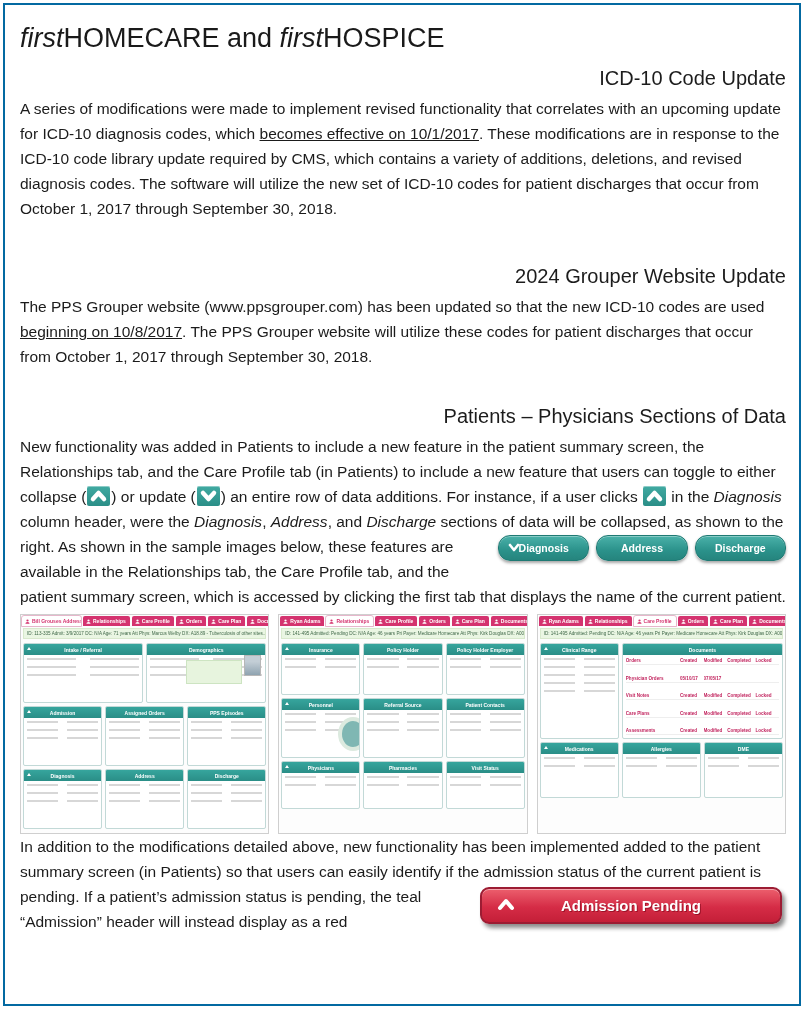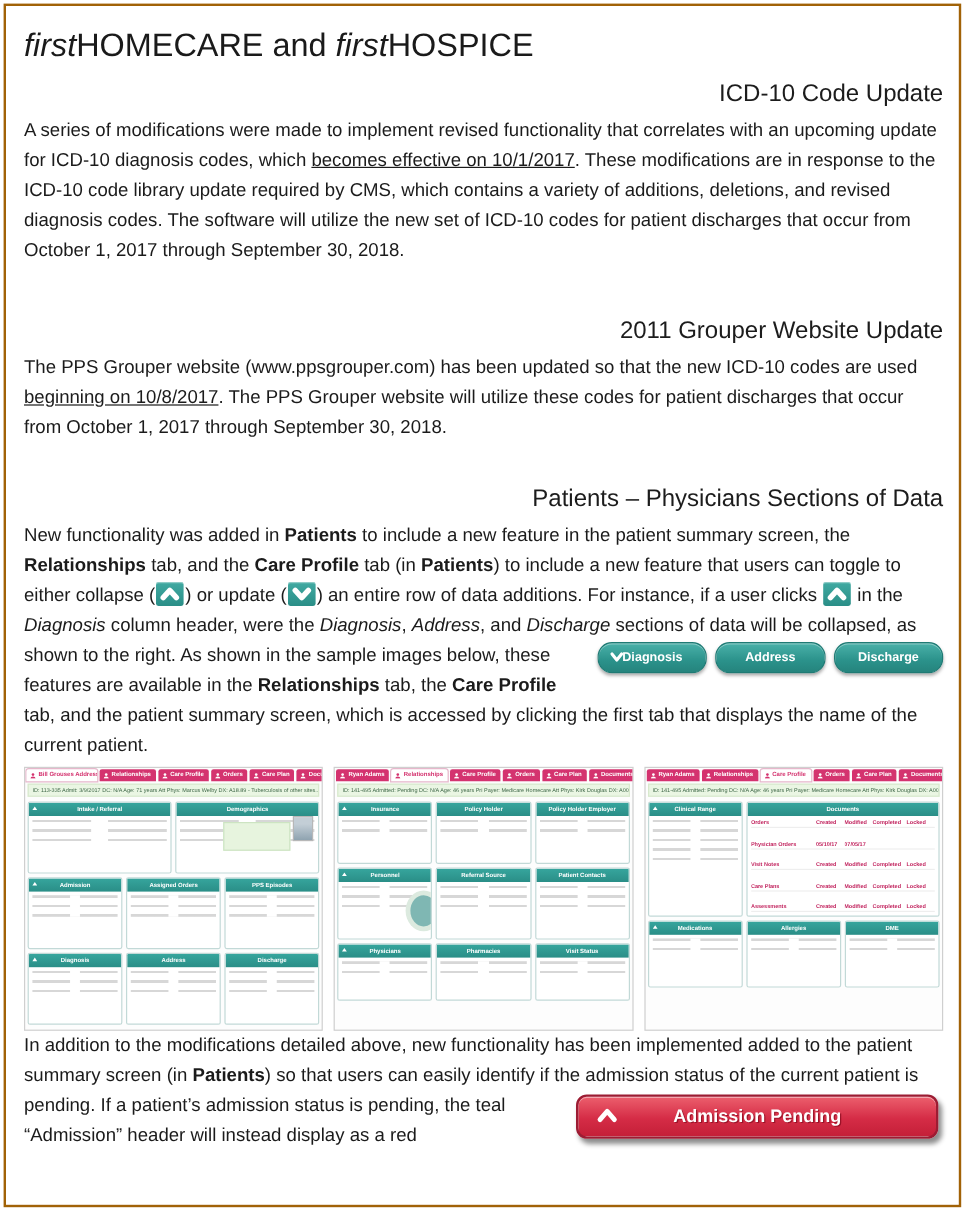--- a/index.html
+++ b/index.html
@@ -1,30 +1,30 @@
 <!DOCTYPE html>
 <html><head>
 <meta charset="utf-8">
 <style>
   html,body{margin:0;padding:0;background:#fff;}
   .page{position:relative;width:804px;height:1010px;background:#fff;font-family:"Liberation Sans",sans-serif;color:#1b1b1b;overflow:hidden;}
-  .frame{position:absolute;left:3px;top:3px;right:3px;bottom:4px;border:2px solid #a16207;background:#fff;box-sizing:border-box;overflow:hidden;}
+  .frame{position:absolute;left:3px;top:3px;right:3px;bottom:4px;border:2px solid #0369a1;background:#fff;box-sizing:border-box;overflow:hidden;}
   .content{padding:18px 13px 0 15px;}
 
   .doc-title{font-size:27px;color:#1a1a1a;margin:0;font-weight:400;}
   .doc-title .fw{font-style:italic;}
   .subtitle{font-size:22px;color:#e331b8;margin:12px 0 0 0;font-weight:400;}
 
   h2.center{font-size:20px;font-weight:400;color:#1c1c1c;text-align:right;margin:16px 0 6px 0;}
   h2.mt-lg{margin-top:44px;}
   h2.mt-md{margin-top:36px;}
   h2.mt-sm{margin-top:13px;}
 
   p.body{font-size:15.5px;line-height:25px;margin:0;text-align:left;}
-  .b{font-weight:700;}
+  .b{font-weight:400;}
   .i{font-style:italic;}
   .u{text-decoration:underline;}
 
   
   .toggle{display:inline-block;width:23px;height:20px;vertical-align:-4px;border-radius:2px;
     background:linear-gradient(#41aaa2,#2a8e87);box-shadow:inset 0 1px 0 rgba(255,255,255,.4);margin:0 1px;}
   .toggle svg{display:block;width:100%;height:100%;}
 
   
   .pill-float{float:right;width:288px;display:flex;gap:7px;margin:1px 0 1px 8px;}
@@ -87,21 +87,21 @@
 <div class="page">
   <div class="frame">
     <div class="content">
 
       <h1 class="doc-title"><span class="fw">first</span><span>HOMECARE</span><span> and </span><span class="fw">first</span><span>HOSPICE</span></h1>
 
 
       <h2 class="center mt-sm">ICD-10 Code Update</h2>
       <p class="body"><span>A series of modifications were made to implement revised functionality that correlates with an upcoming update for ICD-10 diagnosis codes, which </span><span class="u">becomes effective on 10/1/2017</span><span>. These modifications are in response to the ICD-10 code library update required by CMS, which contains a variety of additions, deletions, and revised diagnosis codes. The software will utilize the new set of ICD-10 codes for patient discharges that occur from October 1, 2017 through September 30, 2018.</span></p>
 
-      <h2 class="center mt-lg">2011 Grouper Website Update</h2>
+      <h2 class="center mt-lg">2024 Grouper Website Update</h2>
       <p class="body"><span>The PPS Grouper website (www.ppsgrouper.com) has been updated so that the new ICD-10 codes are used </span><span class="u">beginning on 10/8/2017</span><span>. The PPS Grouper website will utilize these codes for patient discharges that occur from October 1, 2017 through September 30, 2018.</span></p>
 
       <h2 class="center mt-md">Patients – Physicians Sections of Data</h2>
       <p class="body clearfix"><span>New functionality was added in </span><span class="b">Patients</span><span> to include a new feature in the patient summary screen, the </span><span class="b">Relationships</span><span> tab, and the </span><span class="b">Care Profile</span><span> tab (in </span><span class="b">Patients</span><span>) to include a new feature that users can toggle to either collapse (</span><span class="toggle"><svg viewBox="0 0 23 20">
               <path d="M6 13 L11.5 7 L17 13" stroke="#fff" stroke-width="4.5" fill="none" stroke-linejoin="round" stroke-linecap="round"></path>
             </svg></span><span>) or update (</span><span class="toggle"><svg viewBox="0 0 23 20">
               <path d="M6 7 L11.5 13 L17 7" stroke="#fff" stroke-width="4.5" fill="none" stroke-linejoin="round" stroke-linecap="round"></path>
             </svg></span><span>) an entire row of data additions. For instance, if a user clicks </span><span class="toggle"><svg viewBox="0 0 23 20">
               <path d="M6 13 L11.5 7 L17 13" stroke="#fff" stroke-width="4.5" fill="none" stroke-linejoin="round" stroke-linecap="round"></path>
             </svg></span><span> in the </span><span class="i">Diagnosis</span><span> column header, were the </span><span class="i">Diagnosis</span><span>, </span><span class="i">Address</span><span>, and </span><span class="i">Discharge</span><span> sections of data will be collapsed, </span><span class="pill-float">

